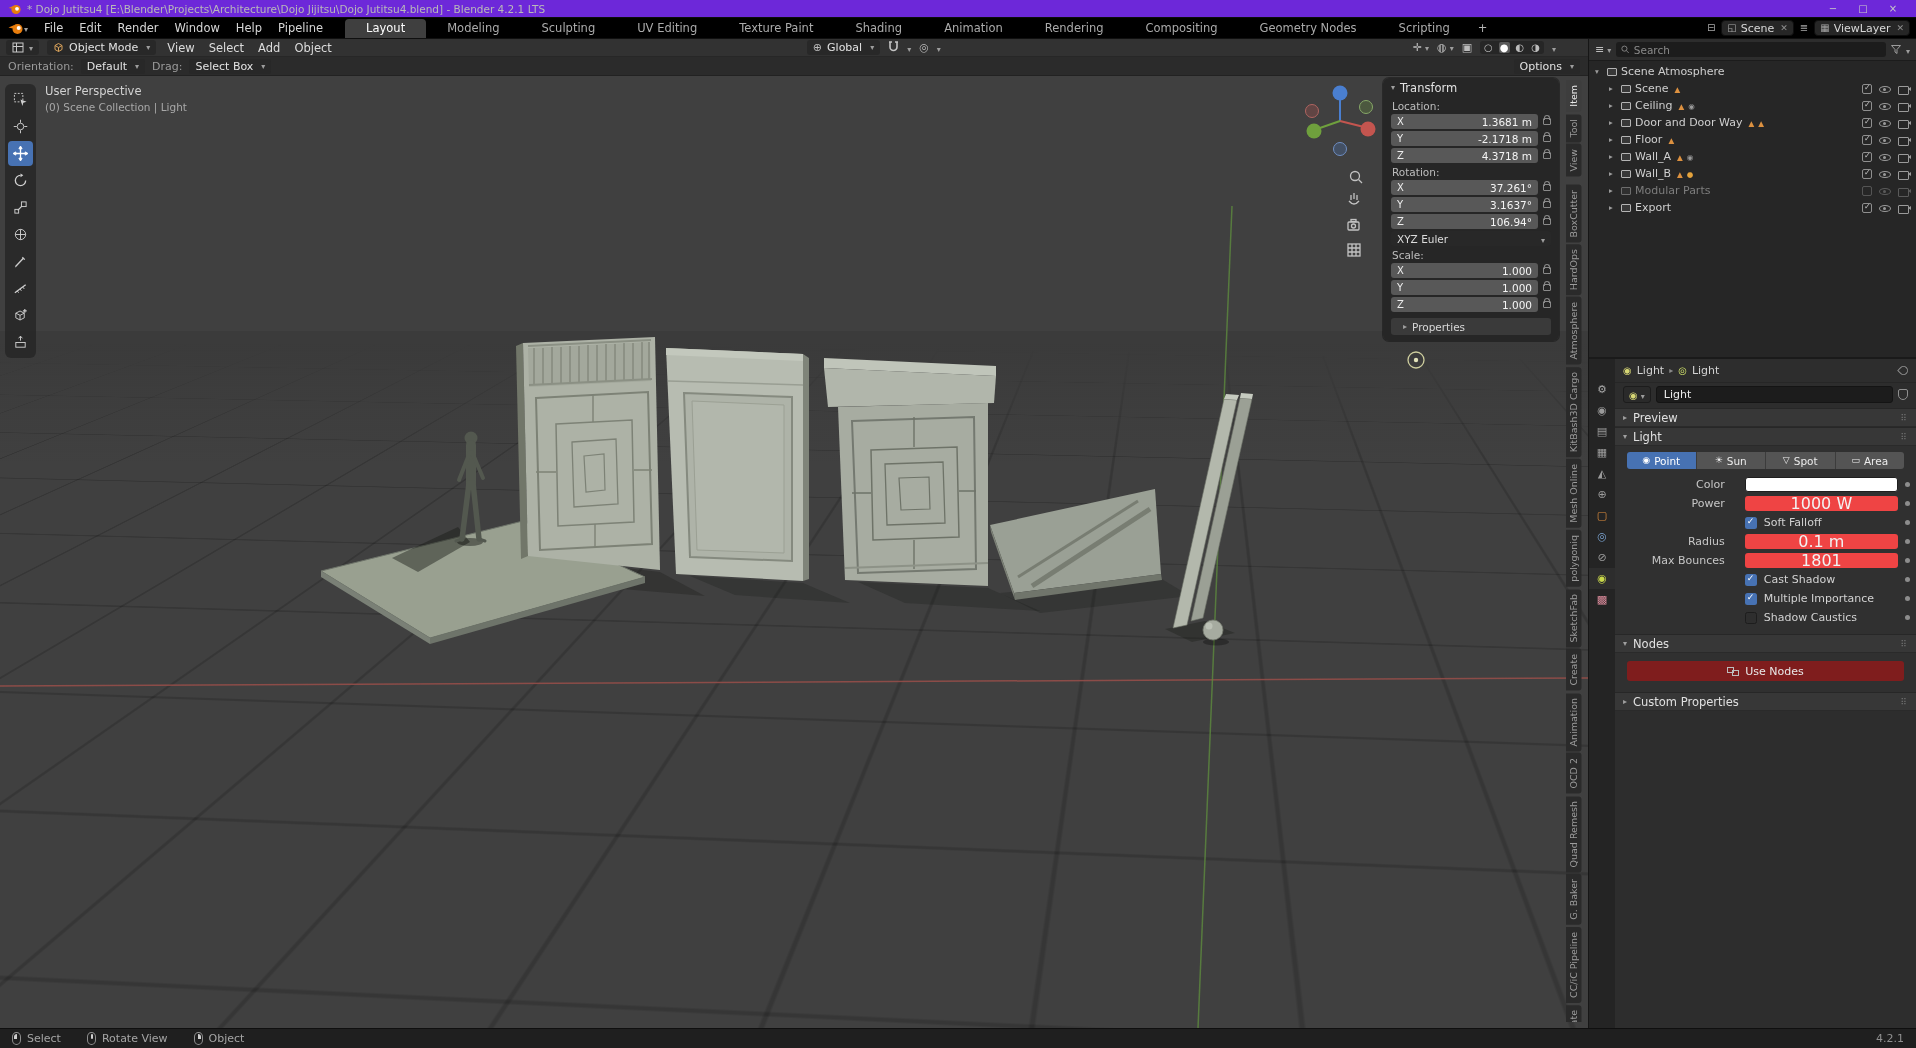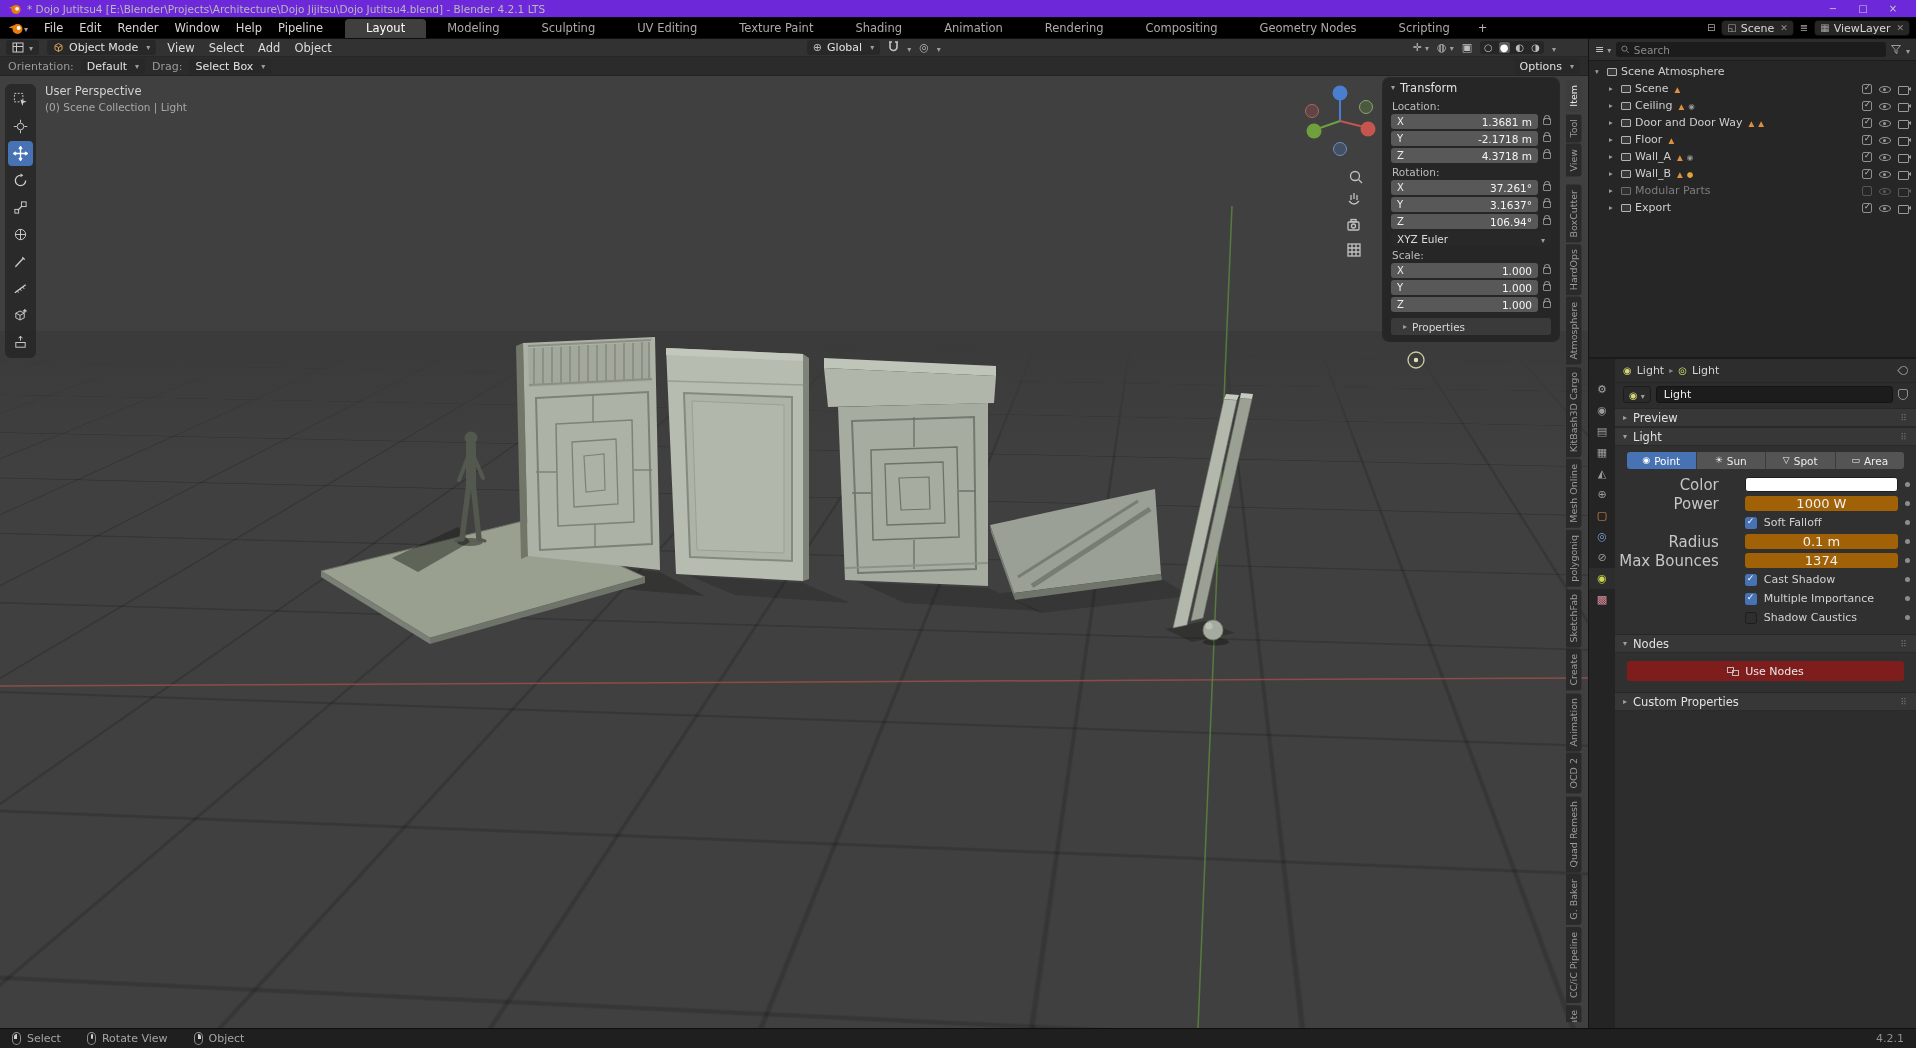--- a/index.html
+++ b/index.html
@@ -125,23 +125,23 @@
   .panel-h.open::before { content:"▾"; font-size:8px; color:#9f9f9f; margin-right:6px;}
   .panel-h.closed::before { content:"▸"; font-size:8px; color:#9f9f9f; margin-right:6px;}
   .grip { margin-left:auto; color:#6e6e6e; font-size:9px; letter-spacing:1px;}
   .panel-b { padding:4px 0 7px; background:#303030;}
   .seg-row { display:flex; margin:2px 12px 6px; height:17px; border-radius:3px; overflow:hidden;}
   .seg { flex:1; display:flex; align-items:center; justify-content:center; gap:4px; background:#545454; color:#ececec; font-size:10.5px; border-right:1px solid #3c3c3c;}
   .seg:last-child { border-right:none;}
   .seg.active { background:#4772b3; color:#fff;}
   .seg .ic { font-size:9px; line-height:1; }
   .prow { display:flex; align-items:center; height:19px; padding:0 6px 0 0;}
-  .prow .plabel { width:44%; text-align:right; padding-right:26px; font-size:15px; color:#c6c6c6;}
+  .prow .plabel { width:44%; text-align:right; padding-right:20px; font-size:11px; color:#c6c6c6;}
   .prow .pval { flex:1; display:flex; align-items:center;}
-  .pfield { flex:1; background:#a16207; border-radius:3px; height:15px; display:flex; align-items:center; justify-content:center; font-size:13px; color:#f2f2f2;}
+  .pfield { flex:1; background:#ef4444; border-radius:3px; height:15px; display:flex; align-items:center; justify-content:center; font-size:16px; color:#f2f2f2;}
   .pswatch { flex:1; height:15px; border-radius:3px; border:1px solid #1f1f1f;}
   .adot { width:5px; height:5px; border-radius:50%; background:#8d8d8d; margin-left:7px; flex:none;}
   .cb { width:12px; height:12px; border-radius:2.5px; background:#4772b3; position:relative; flex:none; margin-right:7px;}
   .cb::after { content:"✓"; position:absolute; left:2px; top:-1px; color:#fff; font-size:9px;}
   .cb.off { background:#2e2e2e; border:1px solid #1d1d1d;}
   .cb.off::after { content:"";}
   .cbl { font-size:11px; color:#d2d2d2;}
   .btn-wide { margin:4px 12px; height:20px; background:#7f1d1d; border-radius:3px; display:flex; align-items:center; justify-content:center; gap:6px; font-size:11px; color:#e8e8e8; position:relative;}
   .node-ic { width:12px; height:9px; position:relative;}
   .node-ic::before { content:""; position:absolute; left:0; top:0; width:5px; height:4px; border:1px solid #bdbdbd;}
@@ -786,21 +786,21 @@
             <div class="prow">
               <span class="plabel">Radius</span>
               <span class="pval">
                   <span class="pfield">0.1 m</span>
                 </span>
               <span class="adot"></span>
             </div>
             <div class="prow">
               <span class="plabel">Max Bounces</span>
               <span class="pval">
-                  <span class="pfield">1374</span>
+                  <span class="pfield">1801</span>
                 </span>
               <span class="adot"></span>
             </div>
             <div class="prow">
               <span class="plabel"></span>
               <span class="pval">
                 <span class="cb"></span>
                 <span class="cbl">Cast Shadow</span>
               </span>
               <span class="adot"></span>

